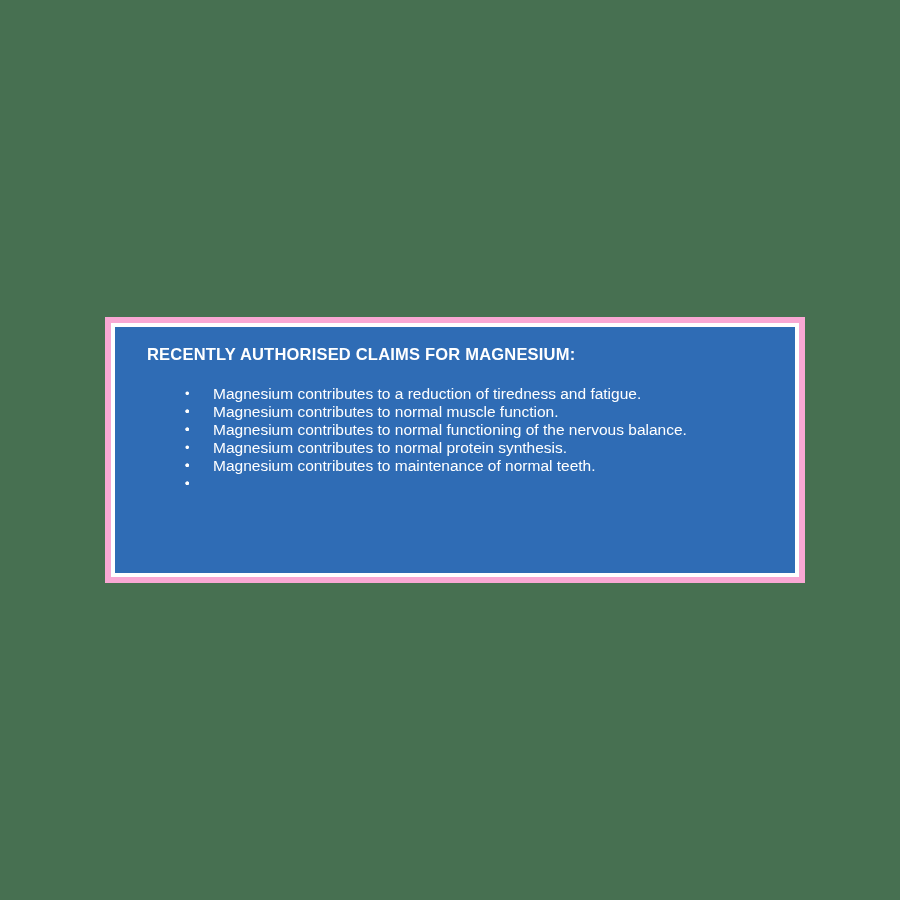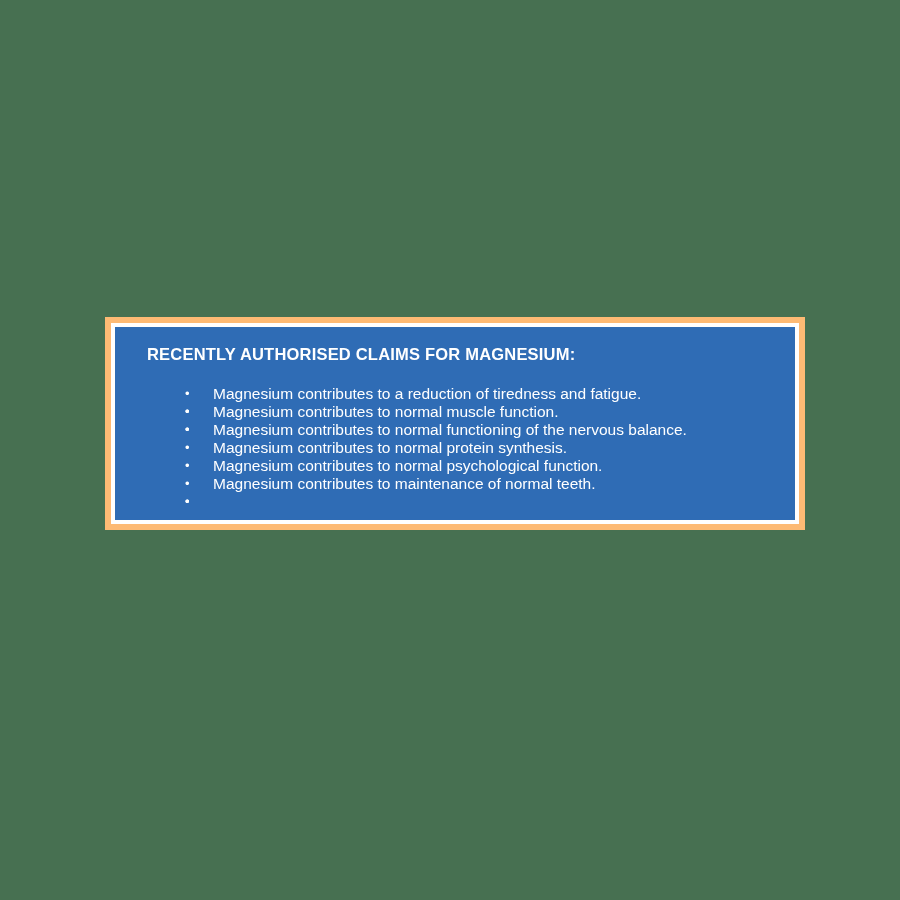--- a/index.html
+++ b/index.html
@@ -20,22 +20,22 @@
     top: 0;
     width: 900px;
     height: 900px;
   }
   
   .claims-panel {
     position: absolute;
     left: 105px;
     top: 317px;
     width: 700px;
-    height: 213px;
-    background: #fdba74;
+    height: 266px;
+    background: #f9a8d4;
     box-sizing: border-box;
     padding: 6px;
   }
   .claims-panel-inner {
     width: 100%;
     height: 100%;
     box-sizing: border-box;
     border: 4px solid #ffffff;
     padding: 18px 22px 14px 22px;
     background: #2f6cb5;
@@ -79,20 +79,20 @@
   <section class="claims-panel">
     <div class="claims-panel-inner">
       <h1 class="claims-title">RECENTLY AUTHORISED CLAIMS FOR MAGNESIUM:</h1>
       <ul class="claims-list">
         <li><span class="bullet">•</span><span>Magnesium contributes to a reduction of tiredness and fatigue.</span></li>
         <li><span class="bullet">•</span></li>
         <li><span class="bullet">•</span><span>Magnesium contributes to normal muscle function.</span></li>
         <li><span class="bullet">•</span></li>
         <li><span class="bullet">•</span><span>Magnesium contributes to normal functioning of the nervous balance.</span></li>
         <li><span class="bullet">•</span><span>Magnesium contributes to normal protein synthesis.</span></li>
-        <li><span class="bullet">•</span><span>Magnesium contributes to normal psychological function.</span></li>
+        <li><span class="bullet">•</span></li>
         <li><span class="bullet">•</span><span>Magnesium contributes to maintenance of normal teeth.</span></li>
         <li><span class="bullet">•</span></li>
         <li><span class="bullet">•</span></li>
       </ul>
     </div>
   </section>
 </div>
 
 </body></html>

